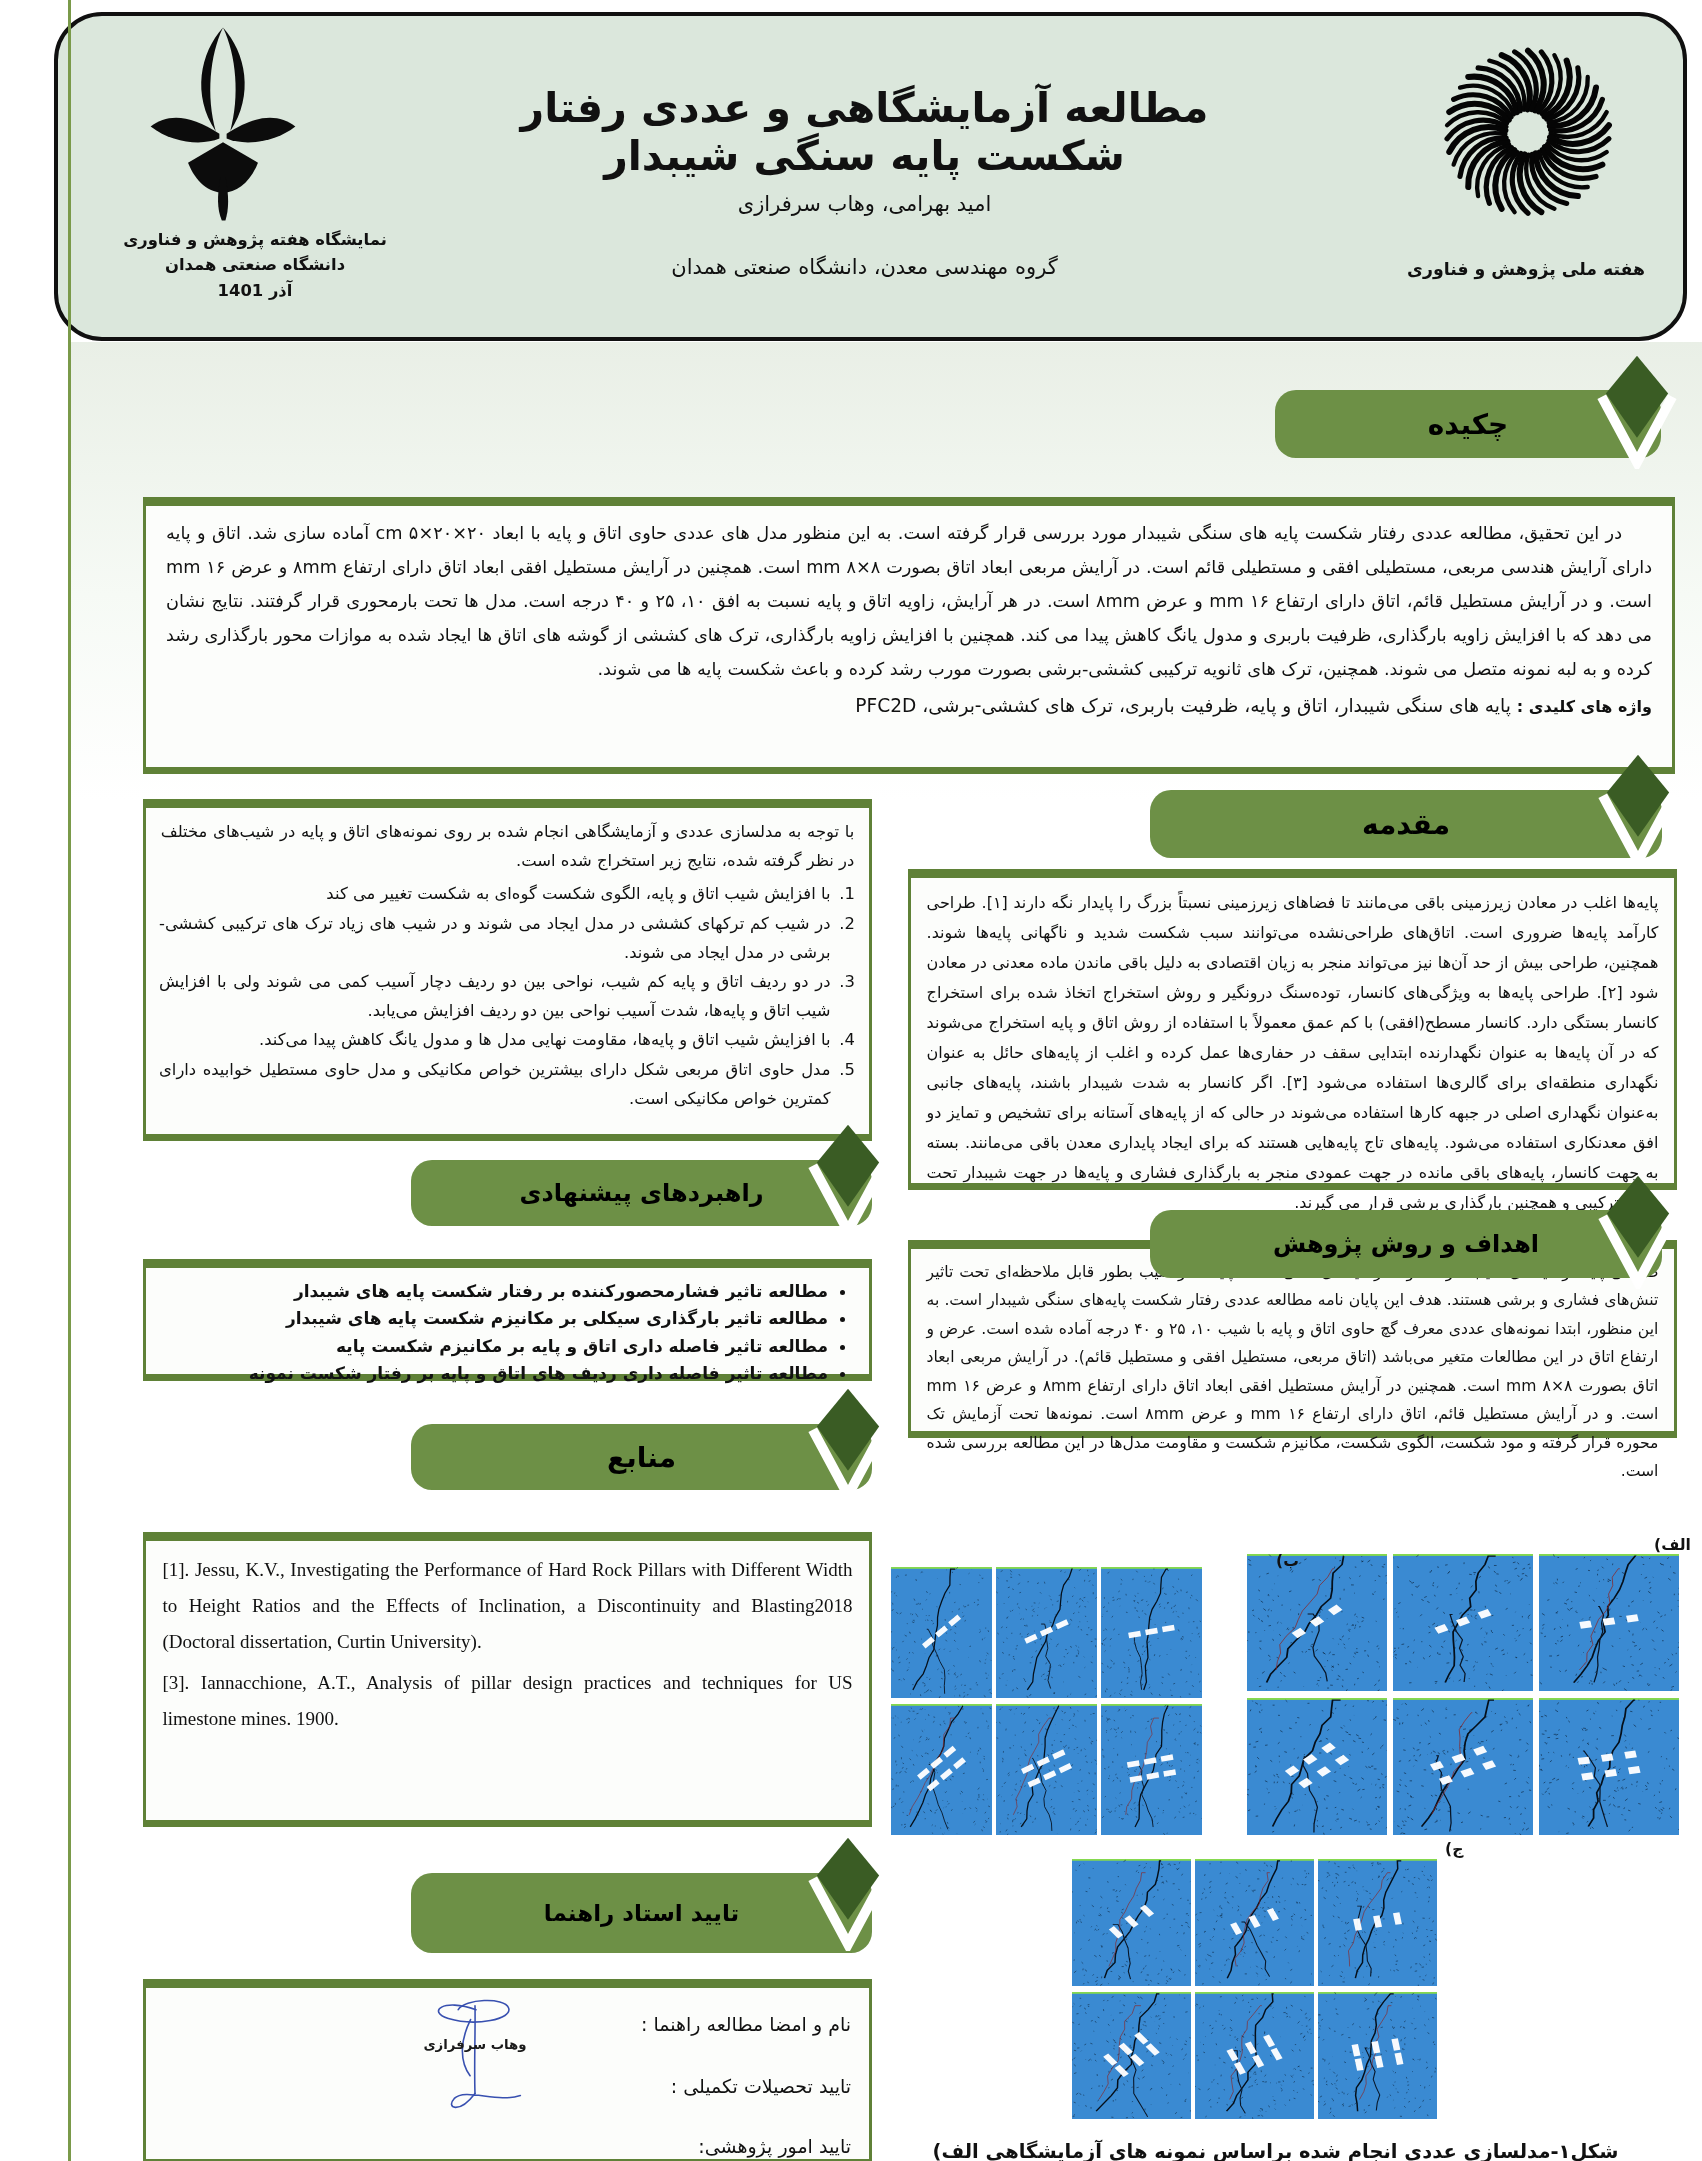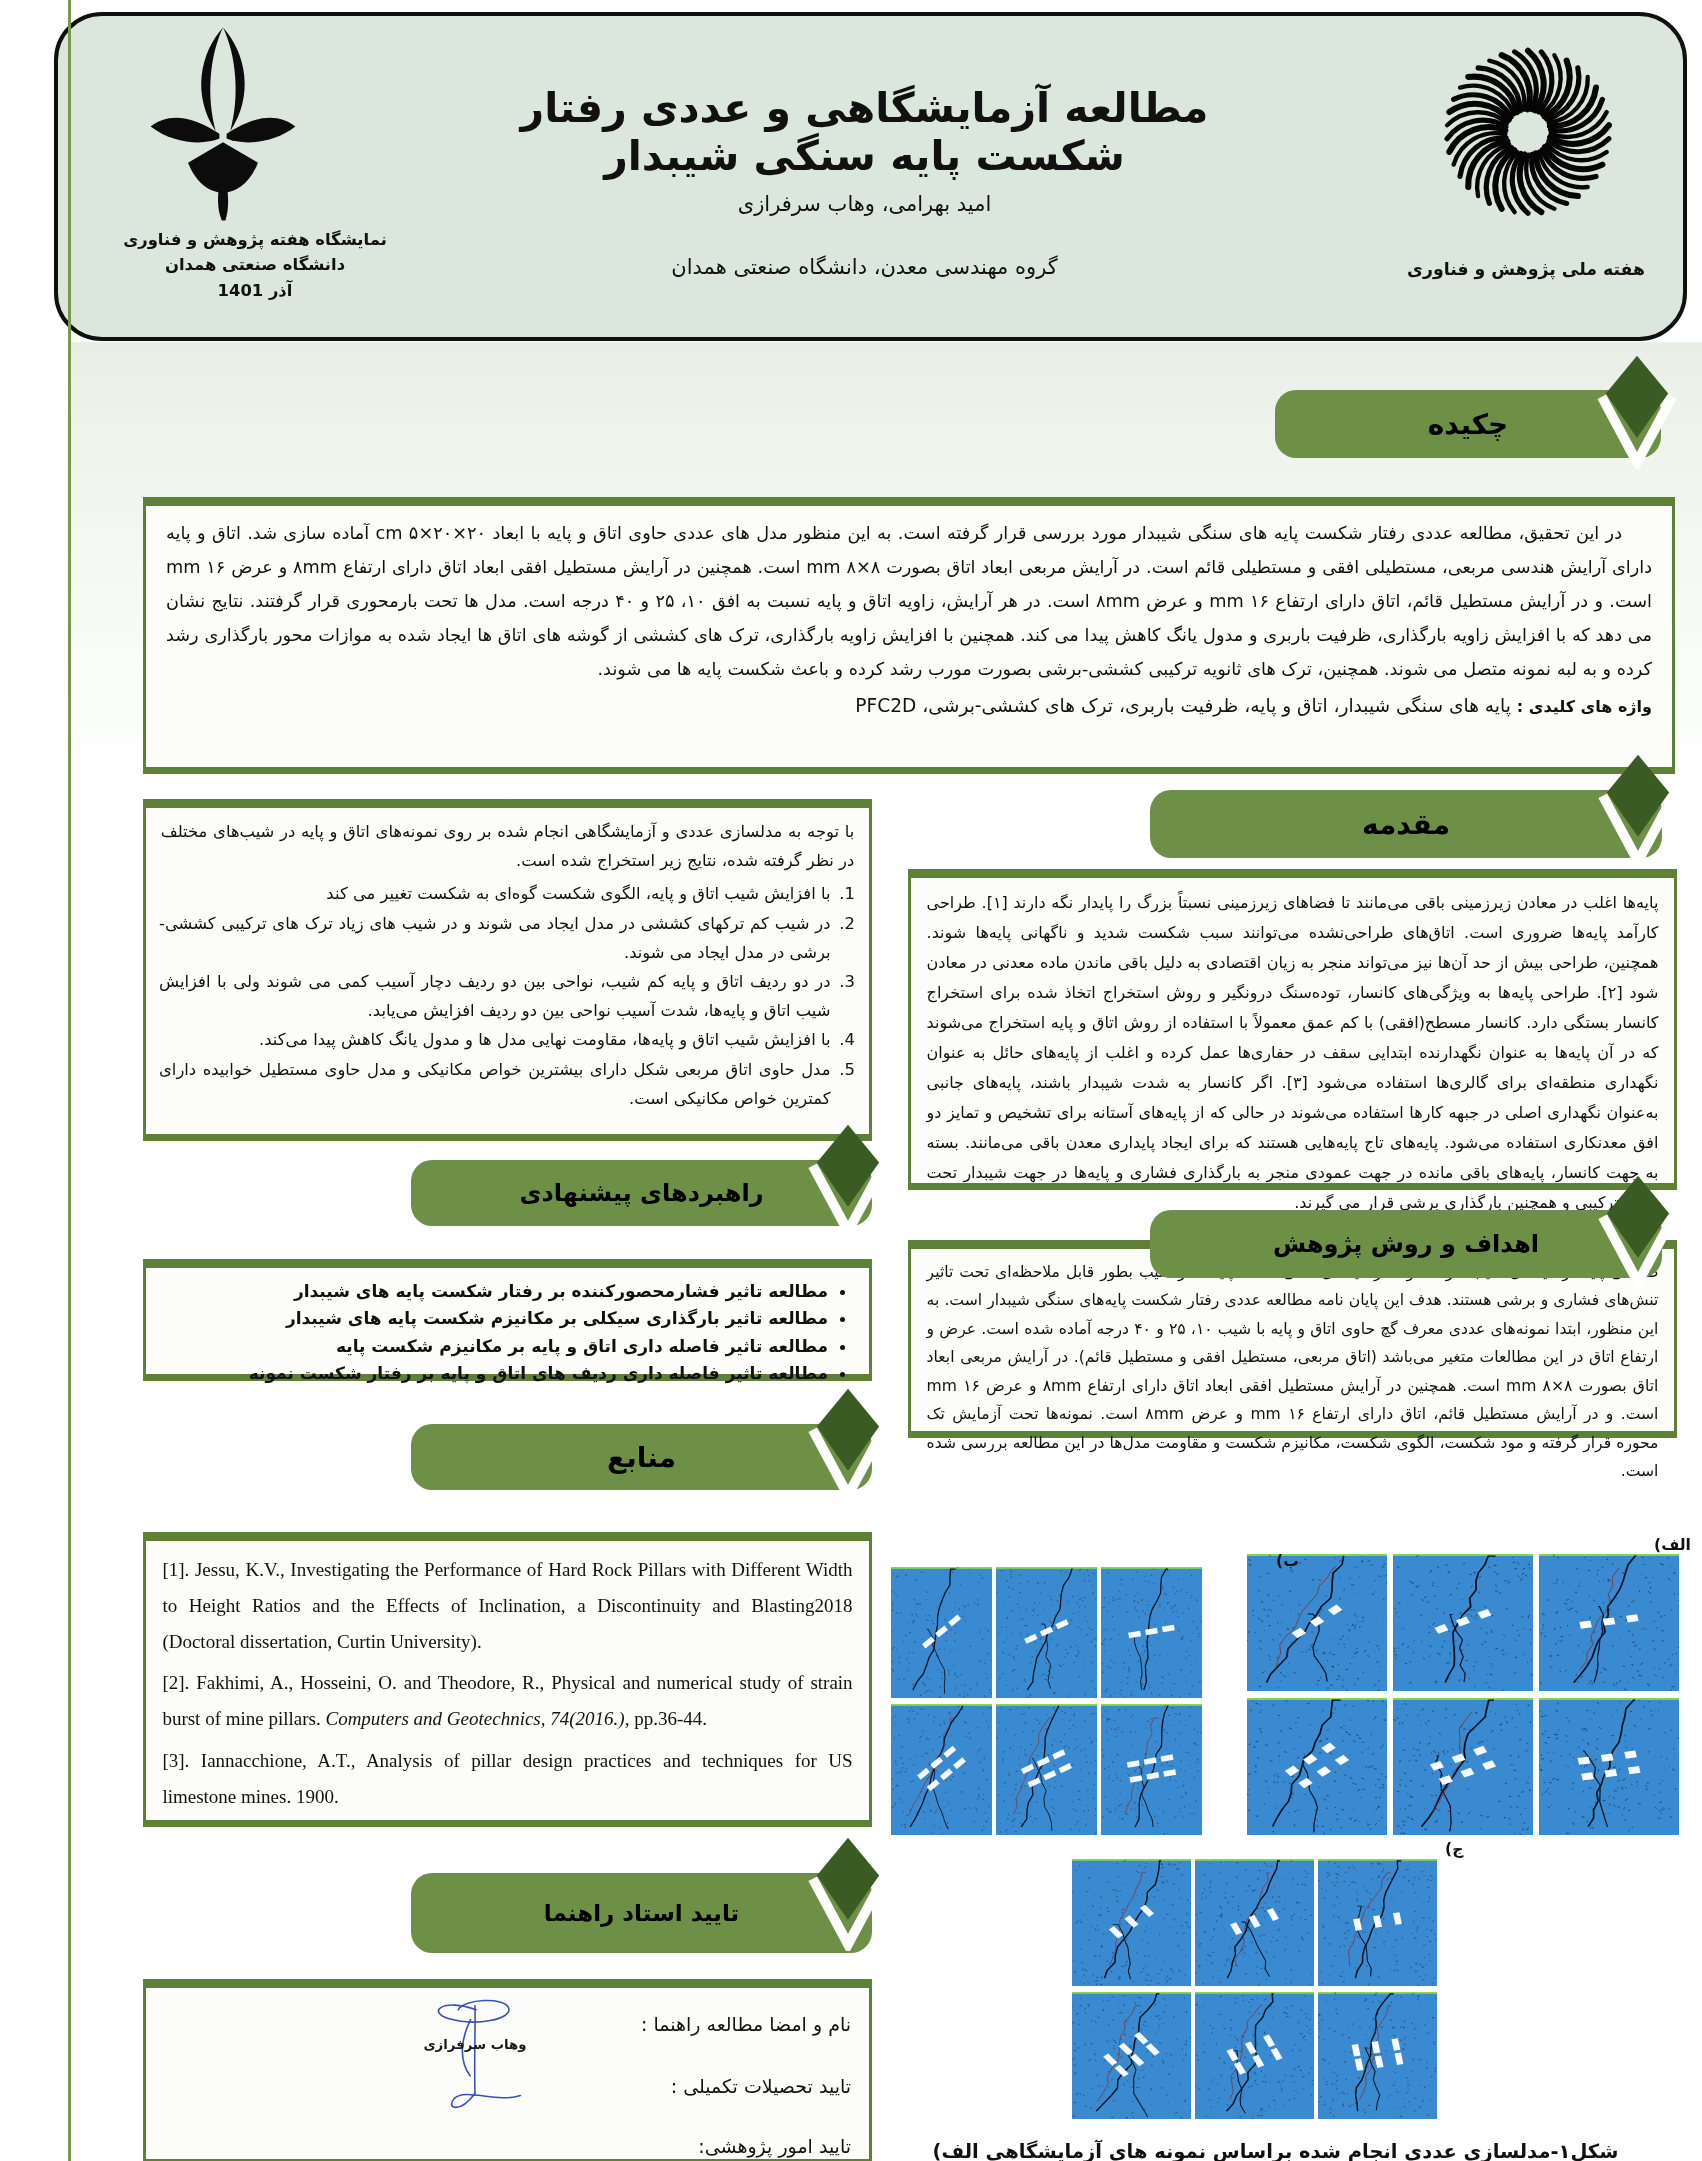--- a/index.html
+++ b/index.html
@@ -235,21 +235,20 @@
       <li>مطالعه تاثیر فشارمحصورکننده بر رفتار شکست پایه های شیبدار</li>
       <li>مطالعه تاثیر بارگذاری سیکلی بر مکانیزم شکست پایه های شیبدار</li>
       <li>مطالعه تاثیر فاصله داری اتاق و پایه بر مکانیزم شکست پایه</li>
       <li>مطالعه تاثیر فاصله داری ردیف های اتاق و پایه بر رفتار شکست نمونه</li>
     </ul>
   </div>
 
   <div class="cbox" id="box-refs">
     <div class="refs">
       <p>[1]. Jessu, K.V., Investigating the Performance of Hard Rock Pillars with Different Width to Height Ratios and the Effects of Inclination, a Discontinuity and Blasting2018 (Doctoral dissertation, Curtin University).</p>
-      <p><span>[2]. Fakhimi, A., Hosseini, O. and Theodore, R., Physical and numerical study of strain burst of mine pillars. </span><i>Computers and Geotechnics, 74(2016.)</i><span>, pp.36-44.</span></p>
       <p>[3]. Iannacchione, A.T., Analysis of pillar design practices and techniques for US limestone mines. 1900.</p>
     </div>
   </div>
 
   <div class="cbox" id="box-approve">
     <div class="apline fa" id="ap1">نام و امضا مطالعه راهنما :</div>
     <div class="apline fa" id="ap2">تایید تحصیلات تکمیلی :</div>
     <div class="apline fa" id="ap3">تایید امور پژوهشی:</div>
     <svg id="signature" viewBox="0 0 300 280">
       <g stroke="#3850b0" fill="none" stroke-width="3.2" stroke-linecap="round">

